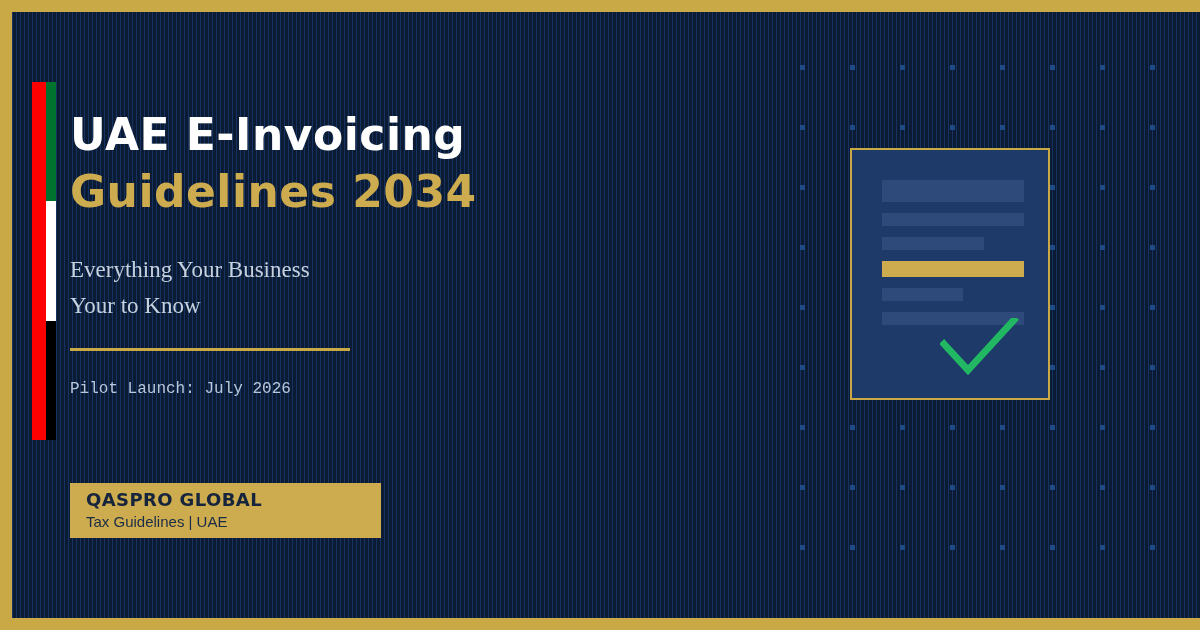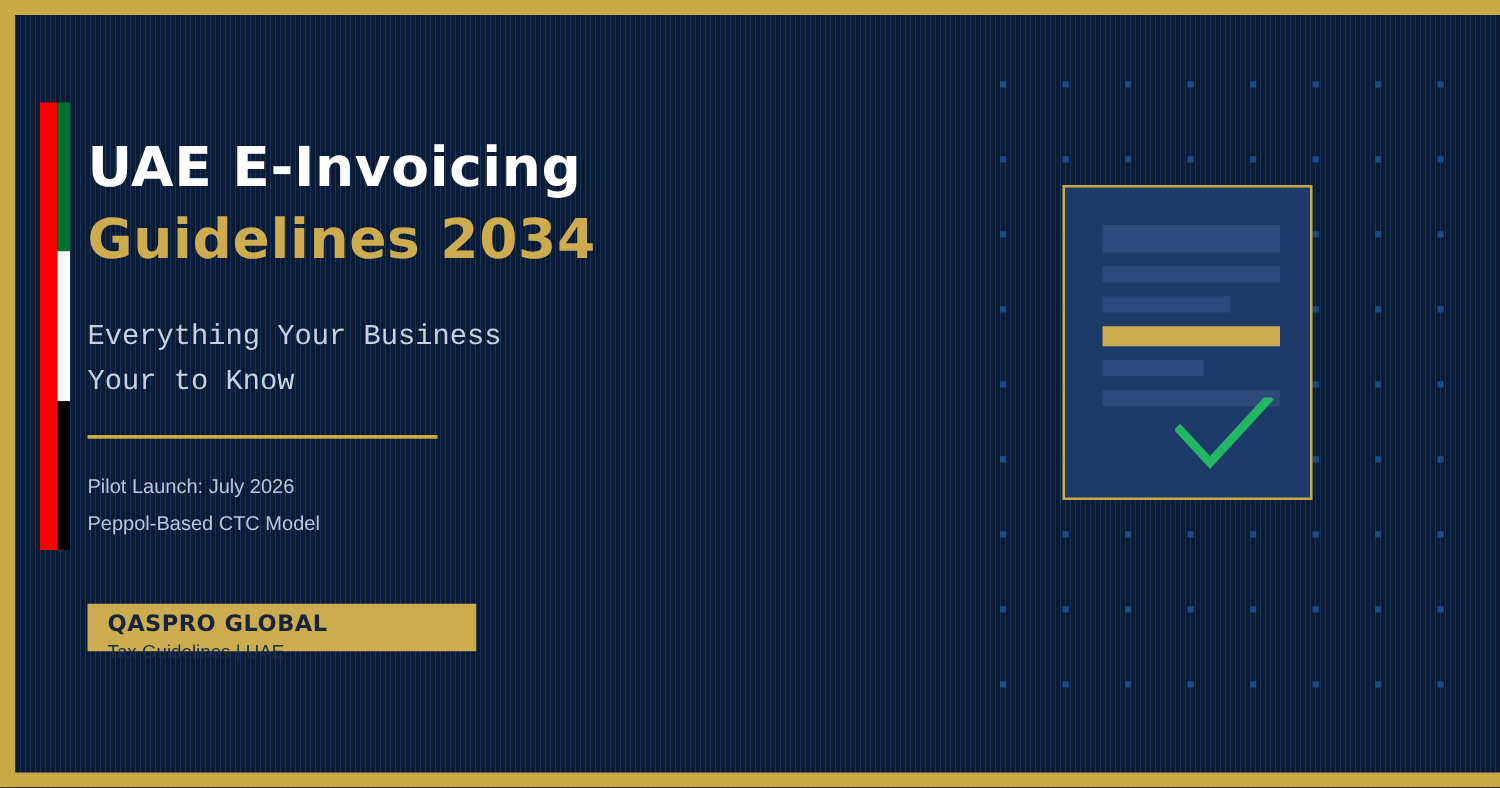--- a/index.html
+++ b/index.html
@@ -73,42 +73,42 @@
     letter-spacing:0.5px;
     line-height:1.30;
     white-space:nowrap;
   }
 
   .subtitle {
     margin-top:32px;
     font-size:23px;
     color:#c5d2e0;
     line-height:1.55;
-    font-family:Liberation Mono, monospace;
+    font-family:Liberation Serif, serif;
   }
 
   .divider {
     margin-top:24px;
     width:280px; height:3px;
     background:#c9a846;
   }
 
   .facts { margin-top:24px; }
   .fact-item {
     font-size:16px;
     color:#b8c8dc;
     line-height:1.87;
-    font-family:Liberation Sans, sans-serif;
+    font-family:Liberation Mono, monospace;
   }
 
   
   .badge {
     position:absolute;
     left:70px; top:483px;
-    width:311px; height:38px;
+    width:311px; height:55px;
     background:#cdab4f;
     padding:6px 0 0 16px;
   }
   .badge-name {
     font-size:18px;
     font-weight:bold;
     color:#16243c;
     letter-spacing:0.4px;
     line-height:1.25;
   }
@@ -238,21 +238,20 @@
 
     <div class="subtitle">
       <div>Everything Your Business</div>
       <div>Your to Know</div>
     </div>
 
     <div class="divider"></div>
 
     <div class="facts">
       <div class="fact-item">Pilot Launch: July 2026</div>
-      <div class="fact-item">Peppol-Based CTC Model</div>
     </div>
   </div>
 
   <div class="badge">
     <div class="badge-name">QASPRO GLOBAL</div>
     <div class="badge-sub">Tax Guidelines  |  UAE</div>
   </div>
 
   <div class="doc">
     <div class="doc-lines" id="doc-lines">

